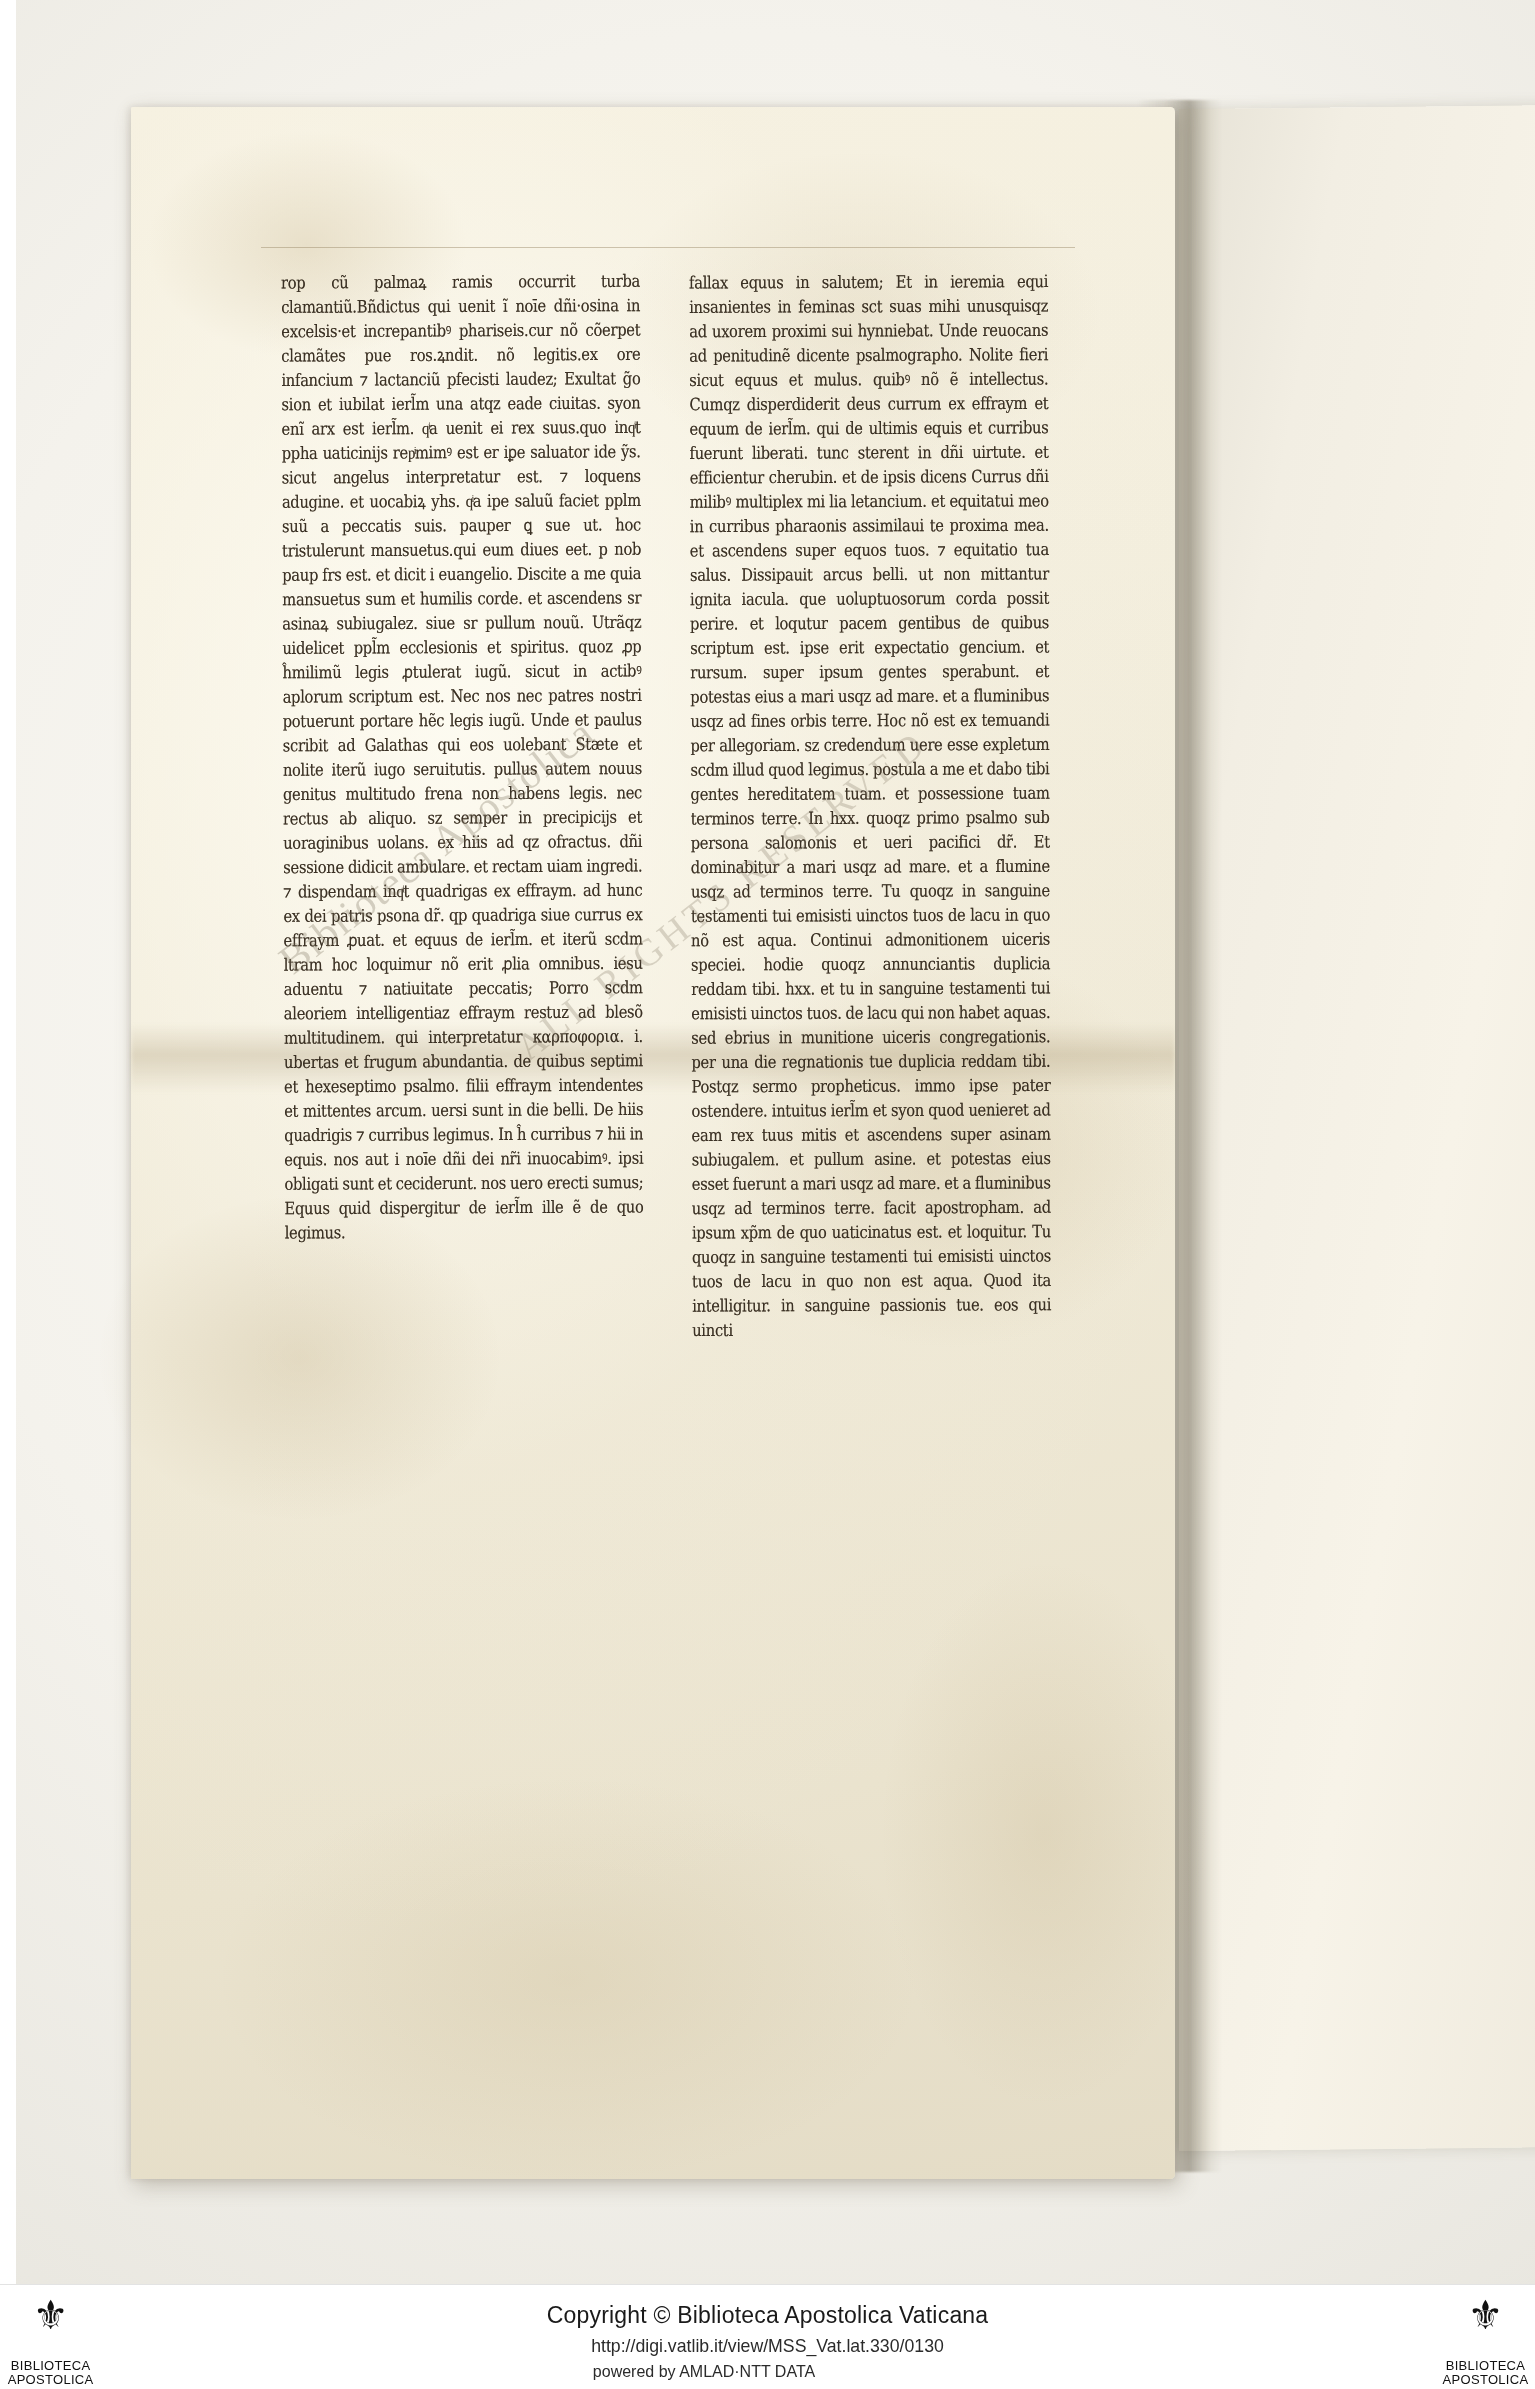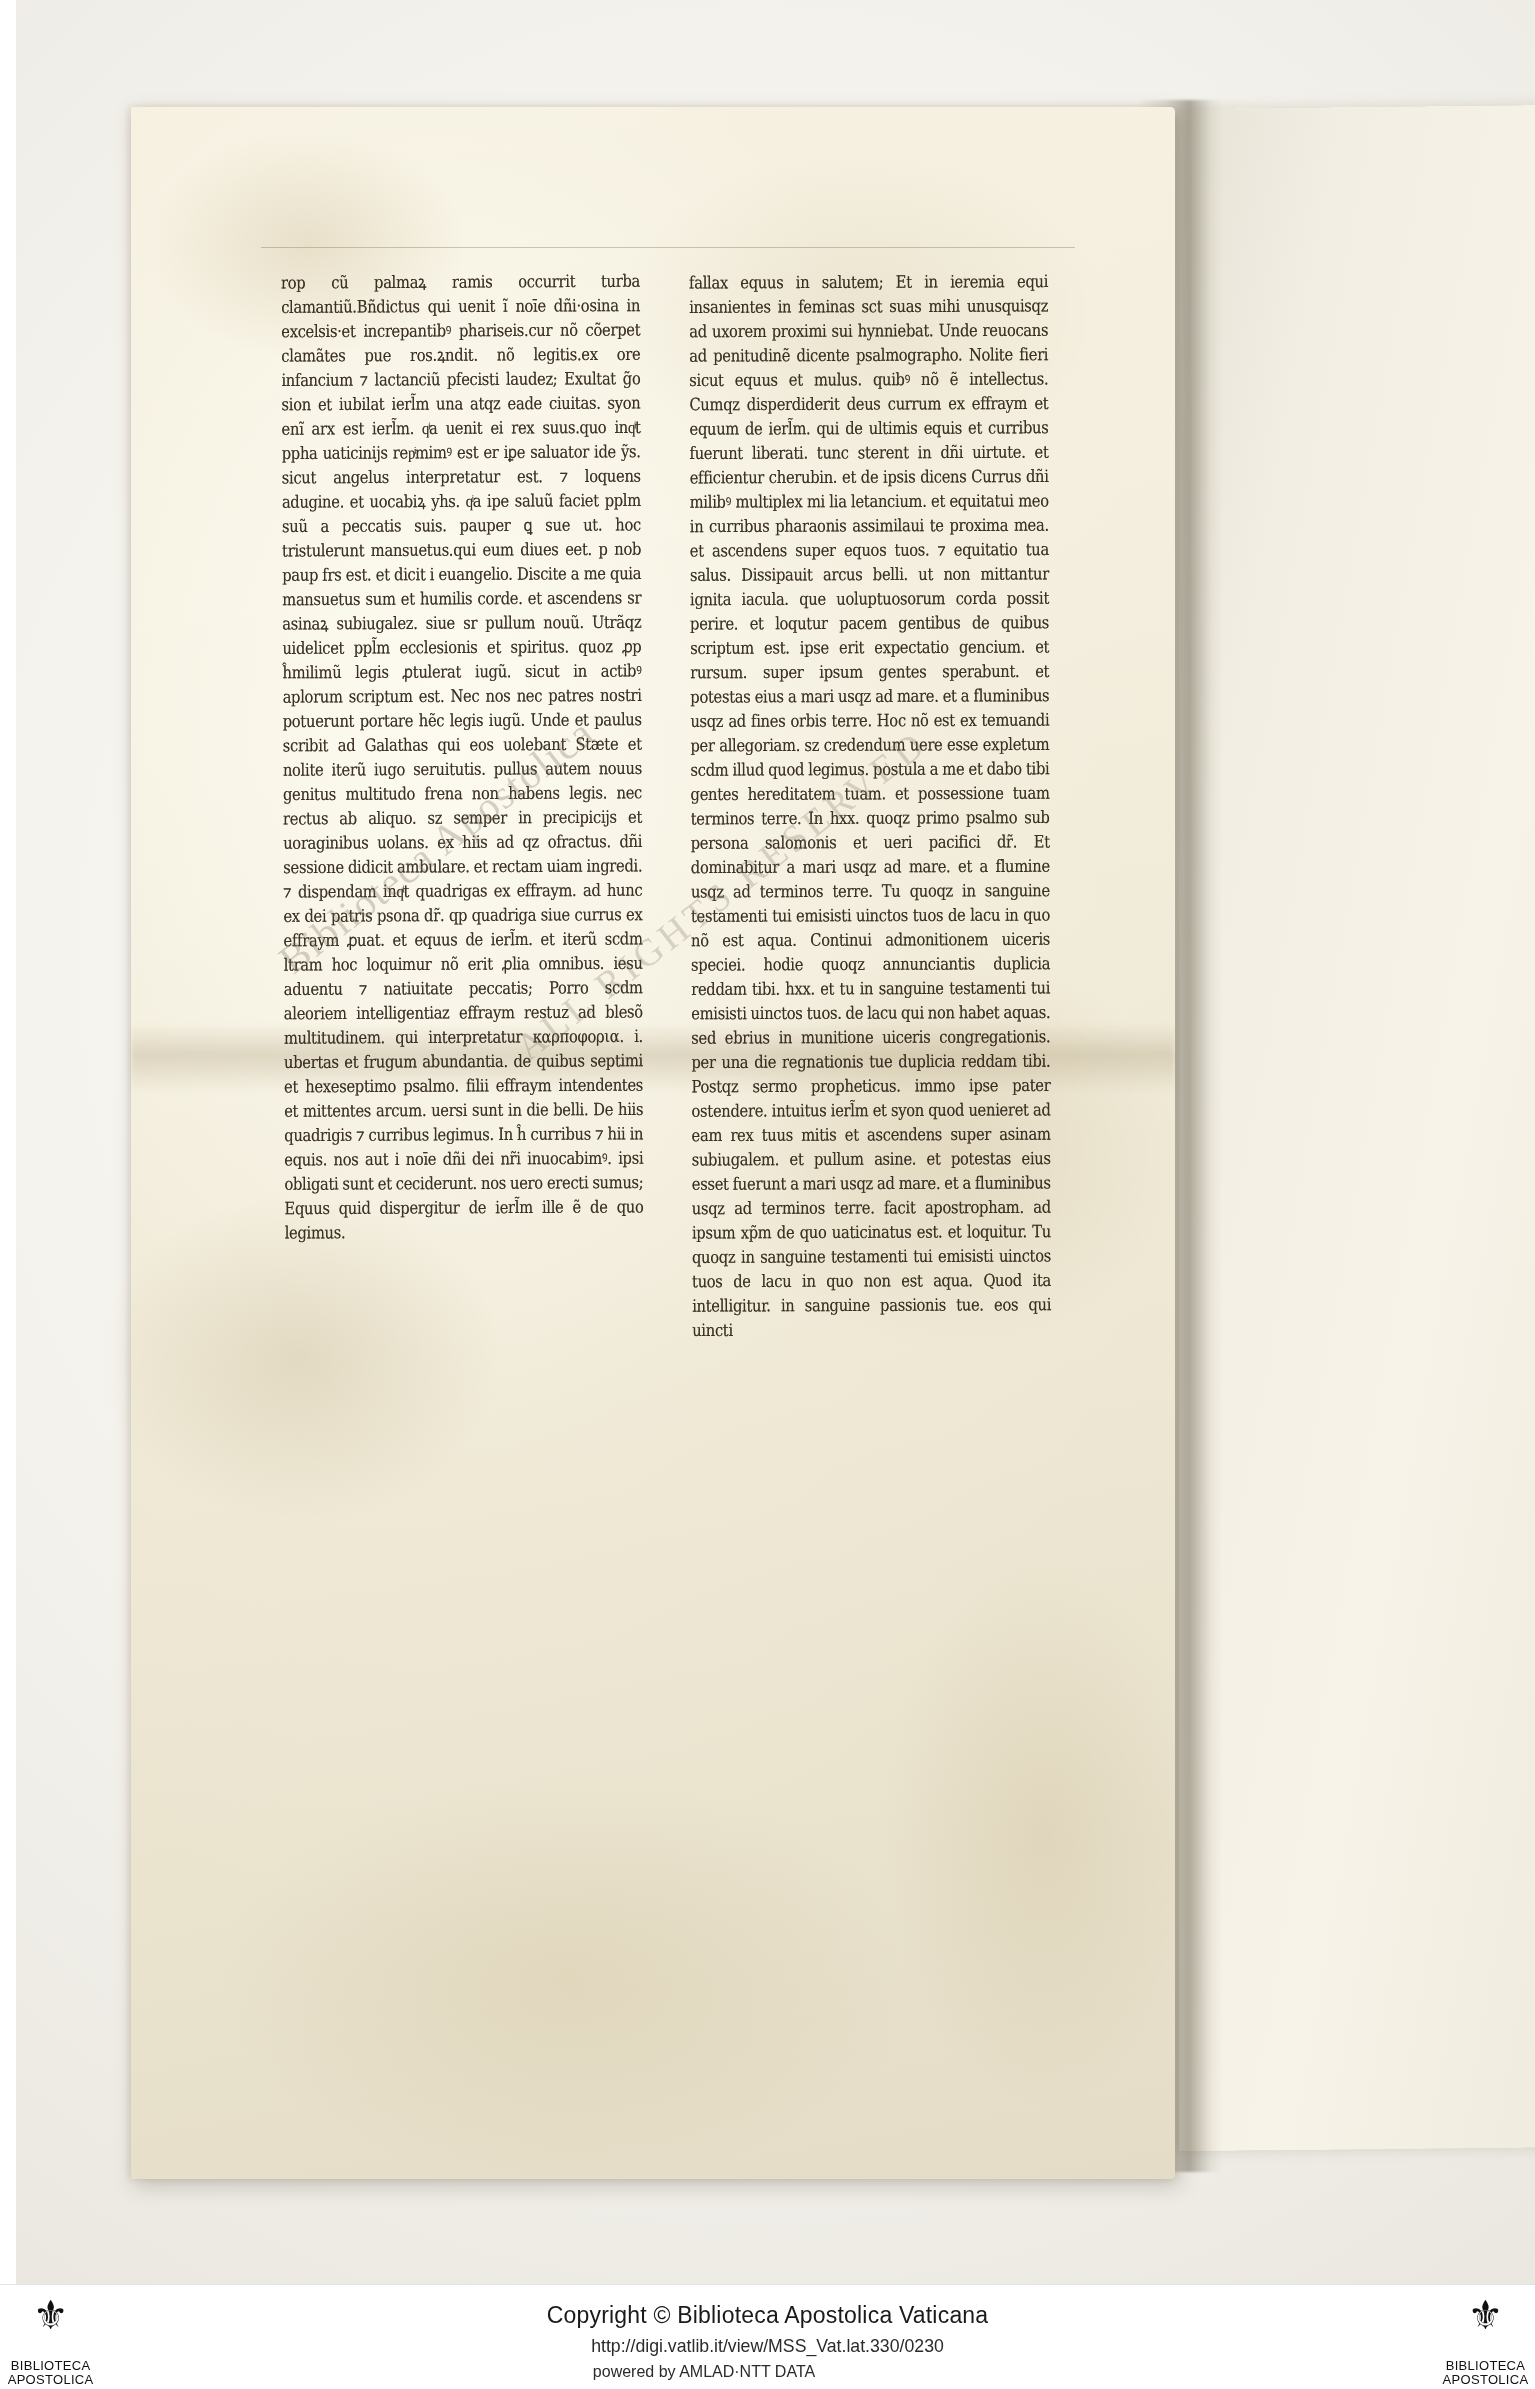--- a/index.html
+++ b/index.html
@@ -278,21 +278,21 @@
         <div id="wm-text">Biblioteca Apostolica</div>
         <div id="wm-text2">ALL RIGHTS RESERVED</div>
       </div>
     </div>
 
   </div>
 </div>
 
 <div id="footer">
   <div class="copy">Copyright © Biblioteca Apostolica Vaticana</div>
-  <div class="url">http://digi.vatlib.it/view/MSS_Vat.lat.330/0230</div>
+  <div class="url">http://digi.vatlib.it/view/MSS_Vat.lat.330/0130</div>
   <div class="powered">powered by AMLAD·NTT DATA</div>
 </div>
 
 <div class="seal" id="seal-left">
   <div class="keys">⚜</div>
   <div class="caption">BIBLIOTECA APOSTOLICA VATICANA</div>
 </div>
 
 <div class="seal" id="seal-right">
   <div class="keys">⚜</div>

